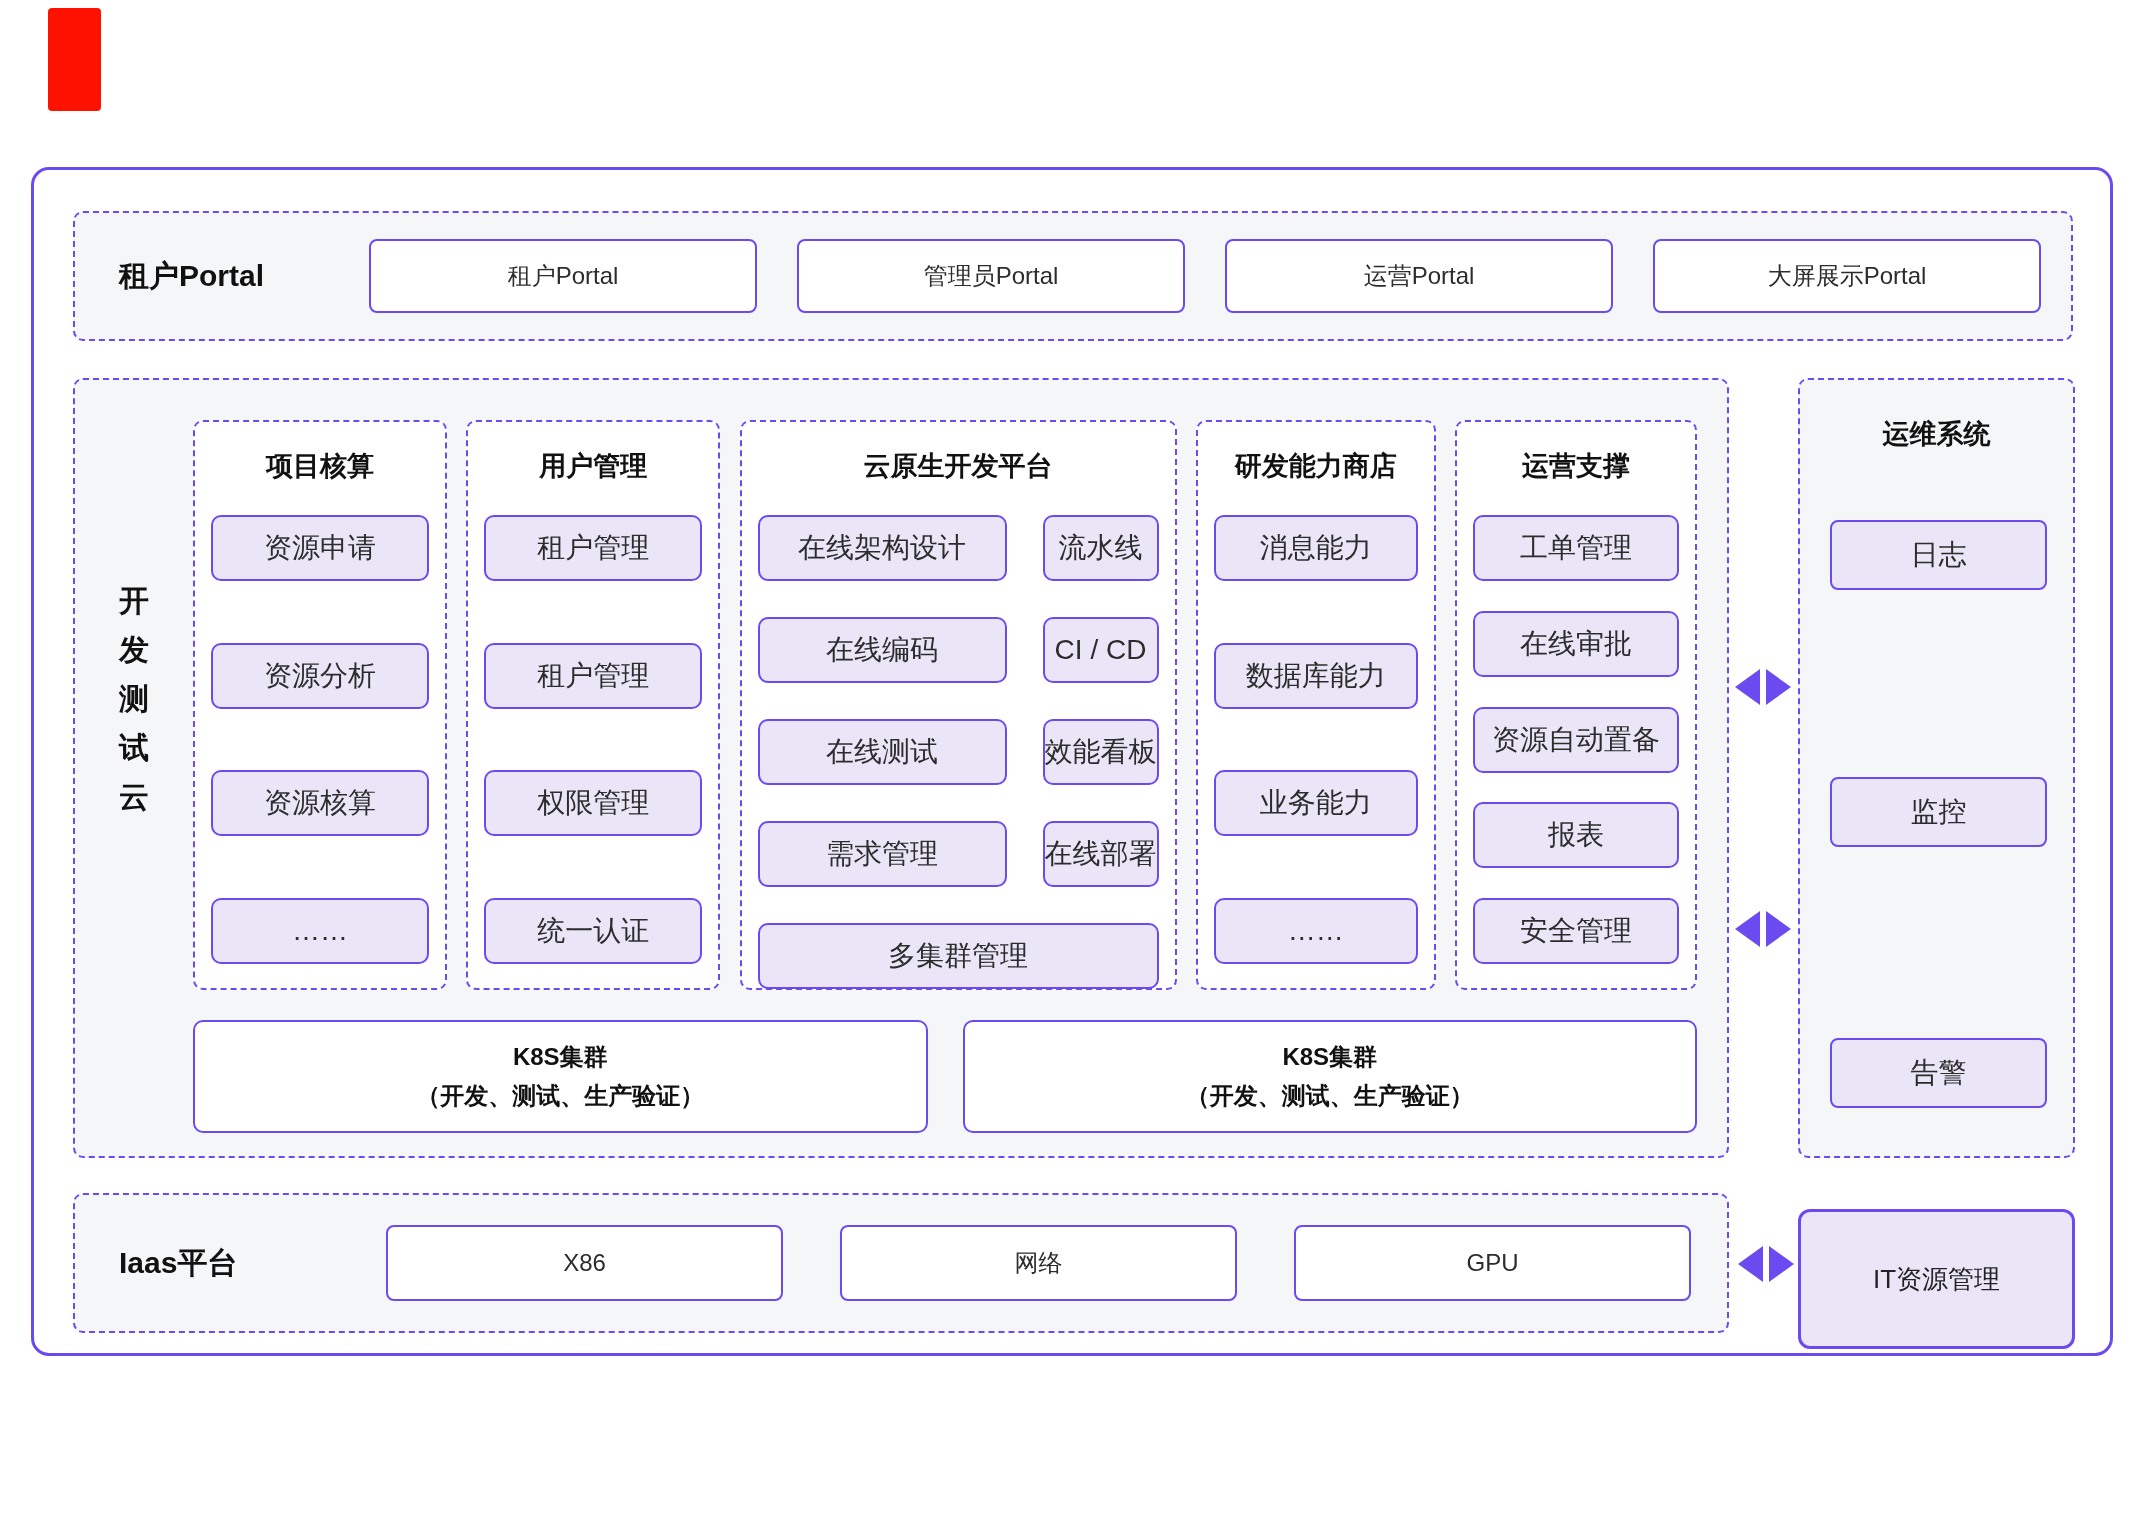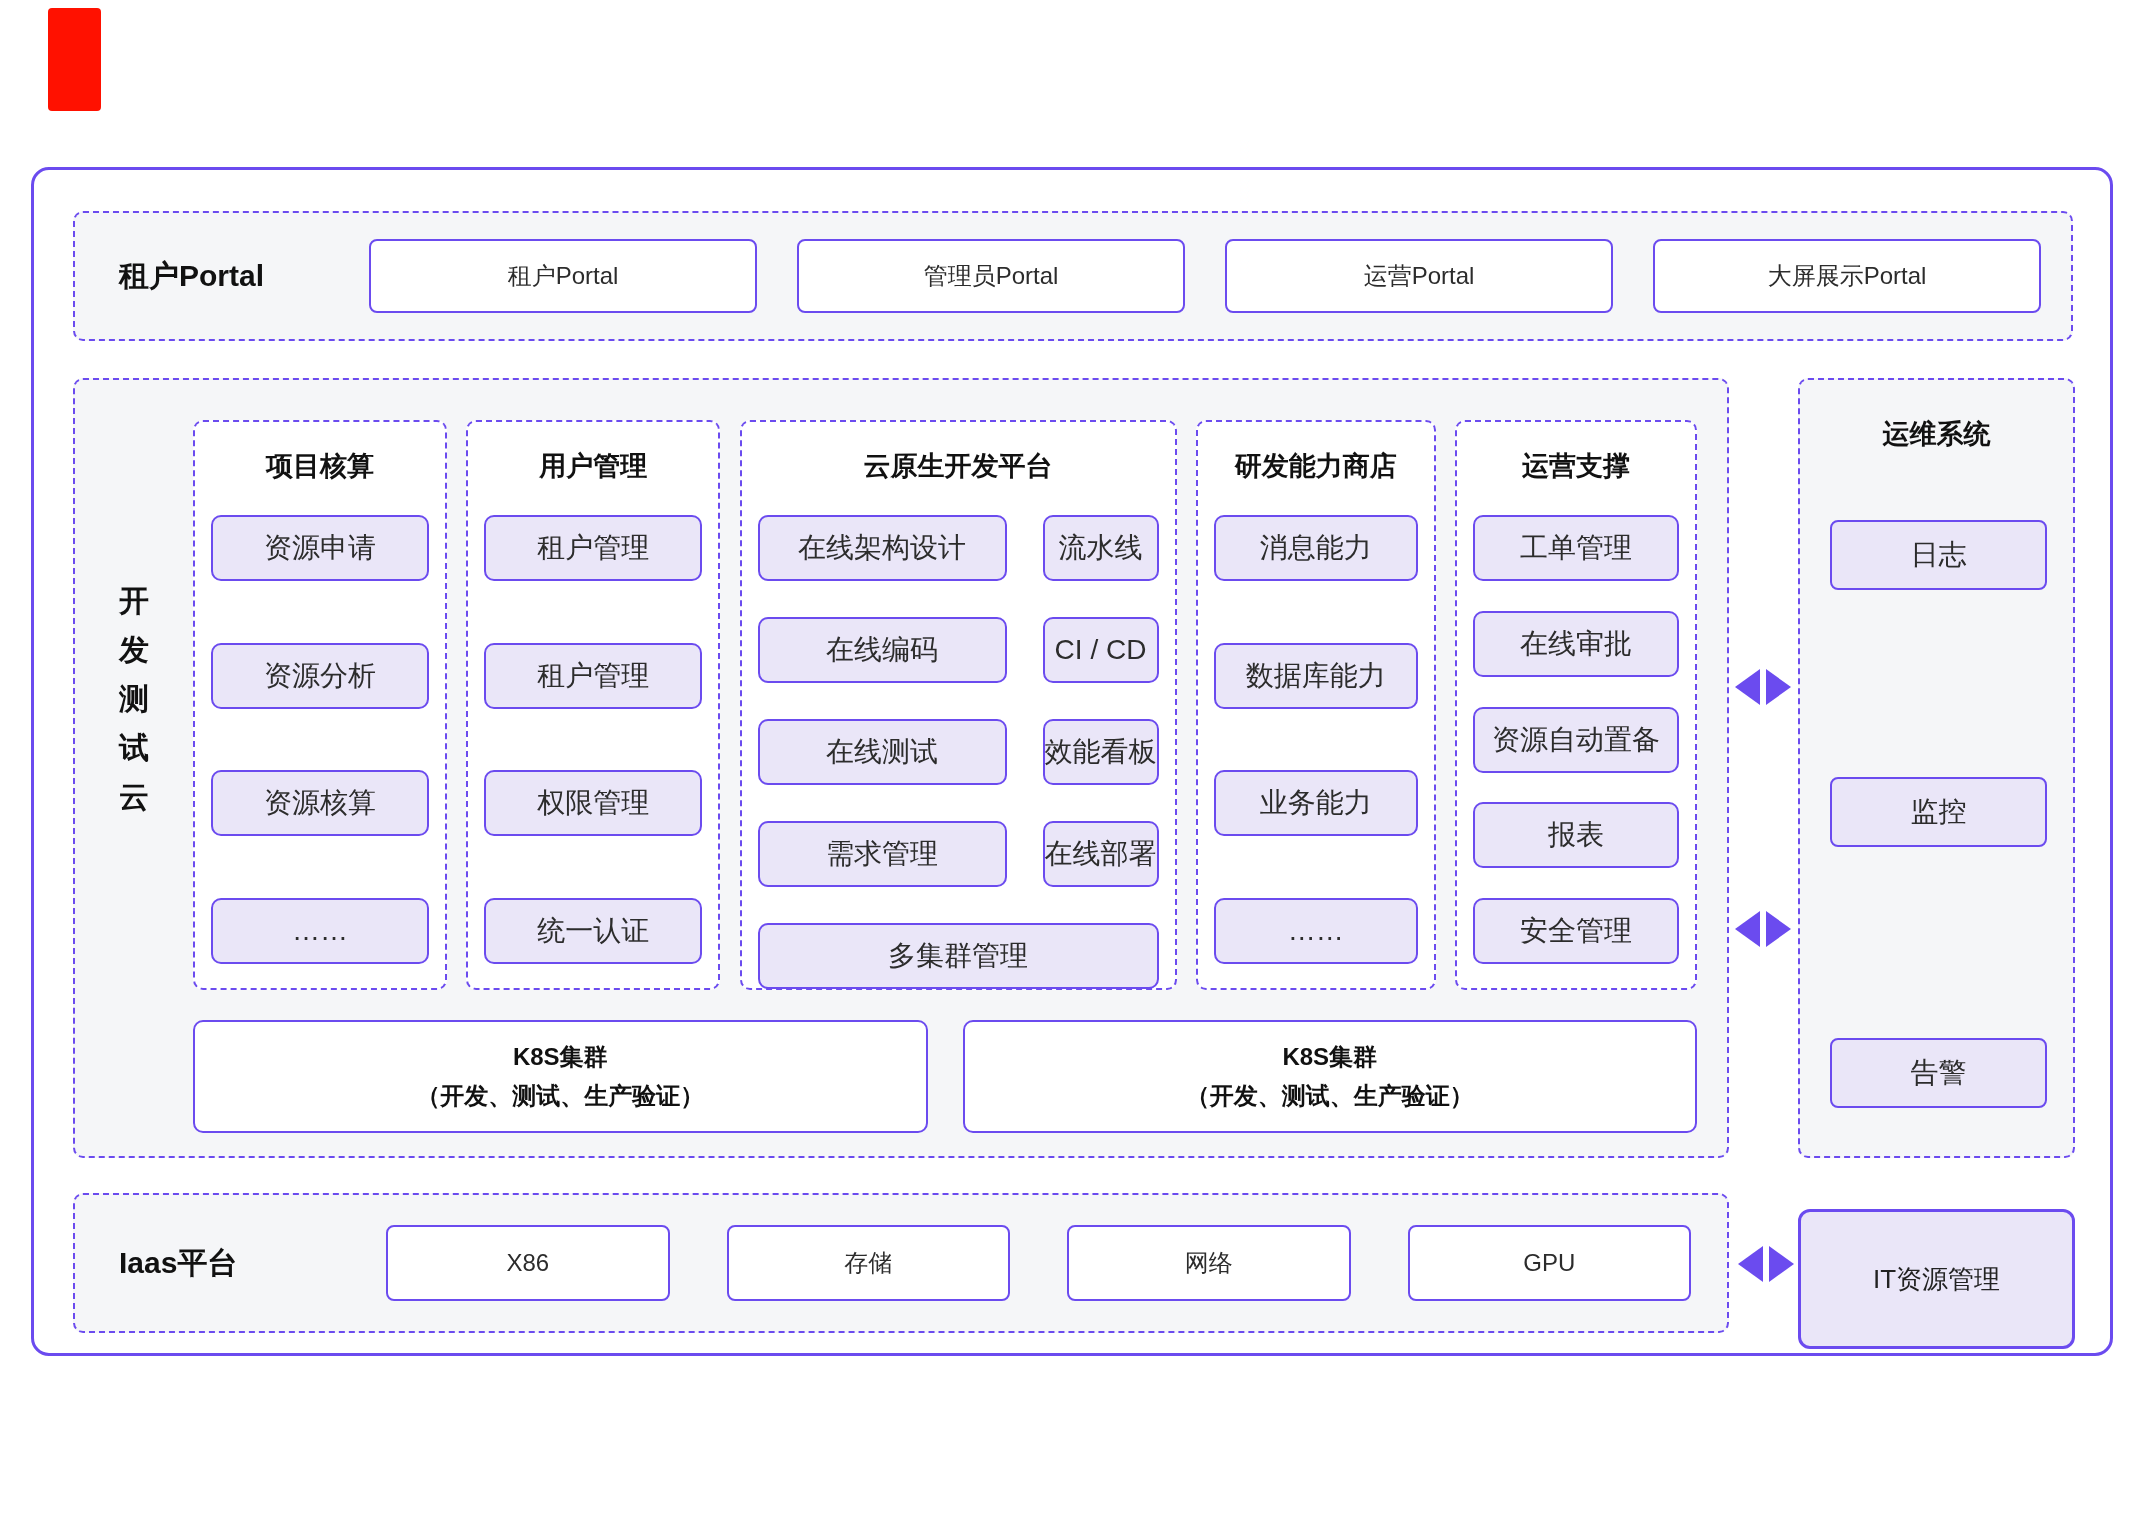--- a/index.html
+++ b/index.html
@@ -198,21 +198,20 @@
       <span class="tri-r"></span>
     </div>
     <div class="arrow-pair ap3">
       <span class="tri-l"></span>
       <span class="tri-r"></span>
     </div>
 
     <section class="iaas">
       <div class="sec-label">Iaas平台</div>
       <div class="pill">X86</div>
-      <div class="pill">存储</div>
       <div class="pill">网络</div>
       <div class="pill">GPU</div>
     </section>
 
     <div class="it-box">IT资源管理</div>
 
   </div>
 </div>
 
 </body></html>

